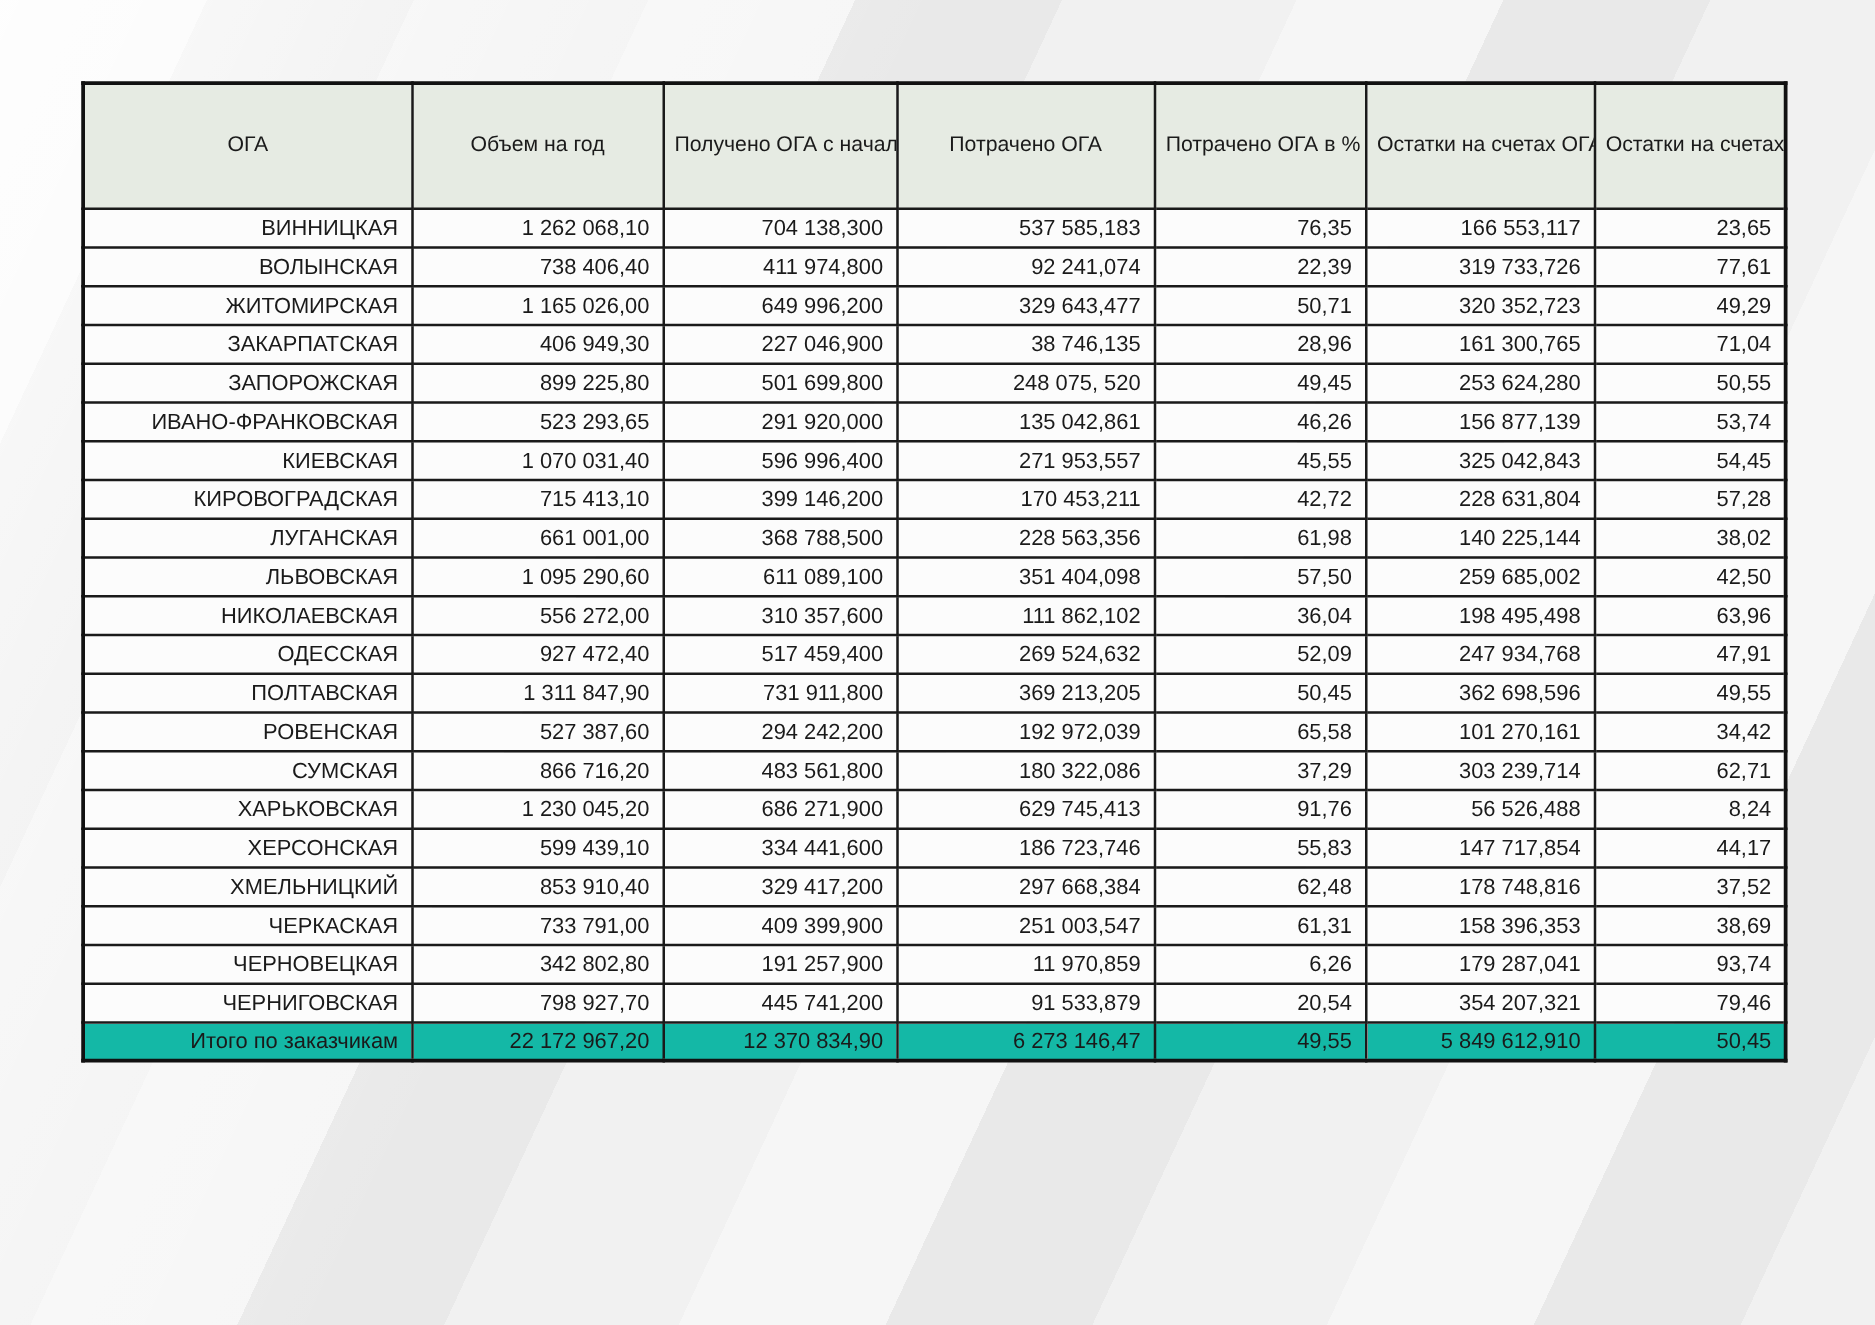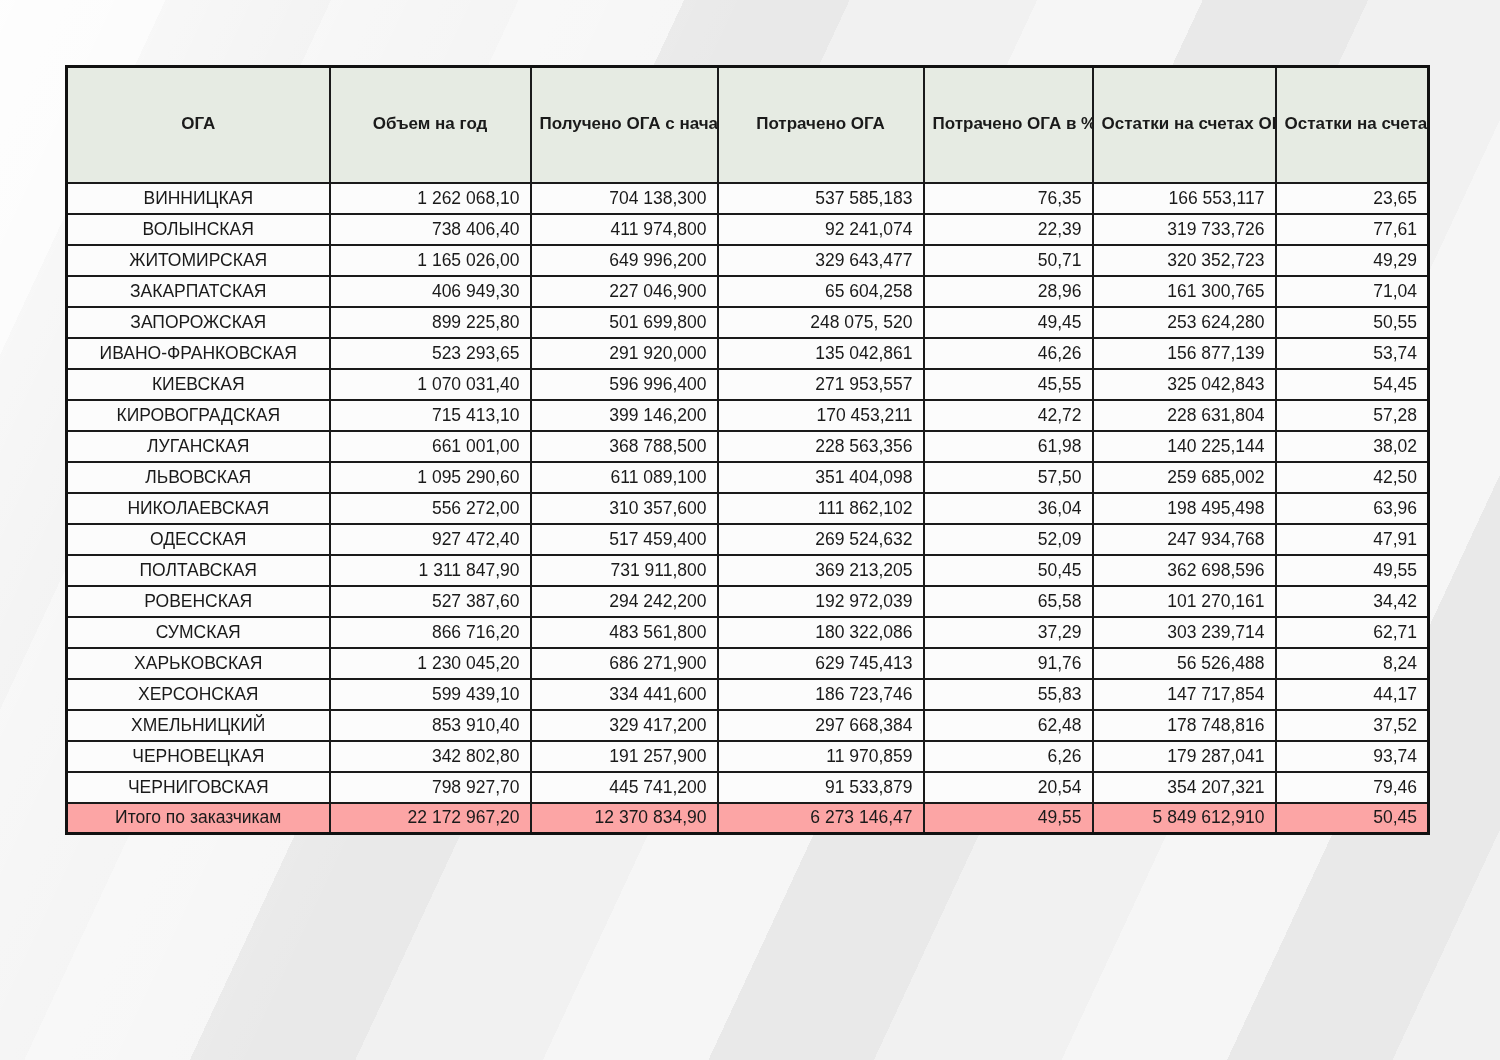--- a/index.html
+++ b/index.html
@@ -40,43 +40,43 @@
     border: 2px solid #1a1a1a;
     color: #1a1a1a;
     overflow: hidden;
     white-space: nowrap;
   }
 
   table.data-table { border: 3px solid #111; }
 
   thead th {
     background: #e6ebe3;
-    height: 116px;
+    height: 100px;
     font-size: 17px;
-    font-weight: 700;
+    font-weight: 400;
     text-align: center;
     vertical-align: middle;
     line-height: 1.35;
     padding: 4px 8px;
     white-space: normal;
   }
 
   tbody td {
     background: #fcfcfc;
     height: 31px;
     font-size: 17.5px;
     vertical-align: middle;
     padding: 2px 10px;
   }
 
-  tbody td.name-cell  { text-align: center;  padding-left: 10px; }
+  tbody td.name-cell  { text-align: right;  padding-left: 10px; }
   tbody td.num-cell   { text-align: right; padding-right: 10px; }
 
   tbody tr.total-row td {
-    background: #fca5a5;
+    background: #14b8a6;
   }
 </style>
 </head>
 <body>
 
 <div class="table-wrap">
   <table class="data-table">
     <colgroup>
         <col style="width: 263px;">
         <col style="width: 201px;">
@@ -122,21 +122,21 @@
           <td class="num-cell">649 996,200</td>
           <td class="num-cell">329 643,477</td>
           <td class="num-cell">50,71</td>
           <td class="num-cell">320 352,723</td>
           <td class="num-cell">49,29</td>
         </tr>
         <tr>
           <td class="name-cell">ЗАКАРПАТСКАЯ</td>
           <td class="num-cell">406 949,30</td>
           <td class="num-cell">227 046,900</td>
-          <td class="num-cell">65 604,258</td>
+          <td class="num-cell">38 746,135</td>
           <td class="num-cell">28,96</td>
           <td class="num-cell">161 300,765</td>
           <td class="num-cell">71,04</td>
         </tr>
         <tr>
           <td class="name-cell">ЗАПОРОЖСКАЯ</td>
           <td class="num-cell">899 225,80</td>
           <td class="num-cell">501 699,800</td>
           <td class="num-cell">248 075, 520</td>
           <td class="num-cell">49,45</td>
@@ -252,20 +252,29 @@
           <td class="num-cell">44,17</td>
         </tr>
         <tr>
           <td class="name-cell">ХМЕЛЬНИЦКИЙ</td>
           <td class="num-cell">853 910,40</td>
           <td class="num-cell">329 417,200</td>
           <td class="num-cell">297 668,384</td>
           <td class="num-cell">62,48</td>
           <td class="num-cell">178 748,816</td>
           <td class="num-cell">37,52</td>
+        </tr>
+        <tr>
+          <td class="name-cell">ЧЕРКАСКАЯ</td>
+          <td class="num-cell">733 791,00</td>
+          <td class="num-cell">409 399,900</td>
+          <td class="num-cell">251 003,547</td>
+          <td class="num-cell">61,31</td>
+          <td class="num-cell">158 396,353</td>
+          <td class="num-cell">38,69</td>
         </tr>
         <tr>
           <td class="name-cell">ЧЕРНОВЕЦКАЯ</td>
           <td class="num-cell">342 802,80</td>
           <td class="num-cell">191 257,900</td>
           <td class="num-cell">11 970,859</td>
           <td class="num-cell">6,26</td>
           <td class="num-cell">179 287,041</td>
           <td class="num-cell">93,74</td>
         </tr>

